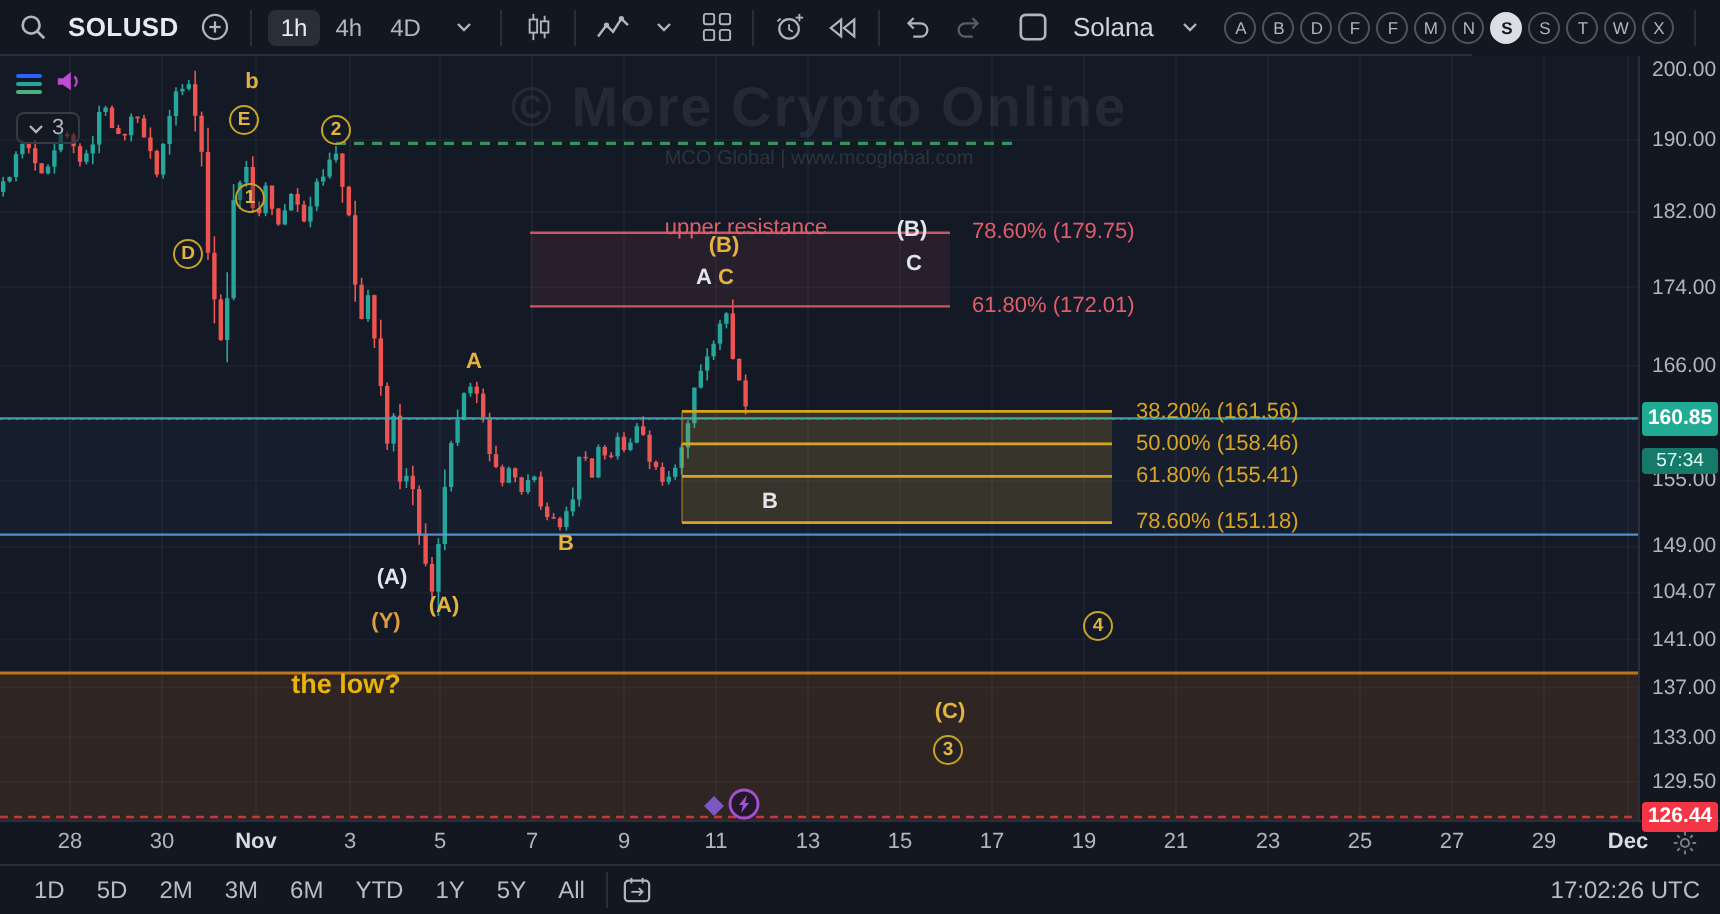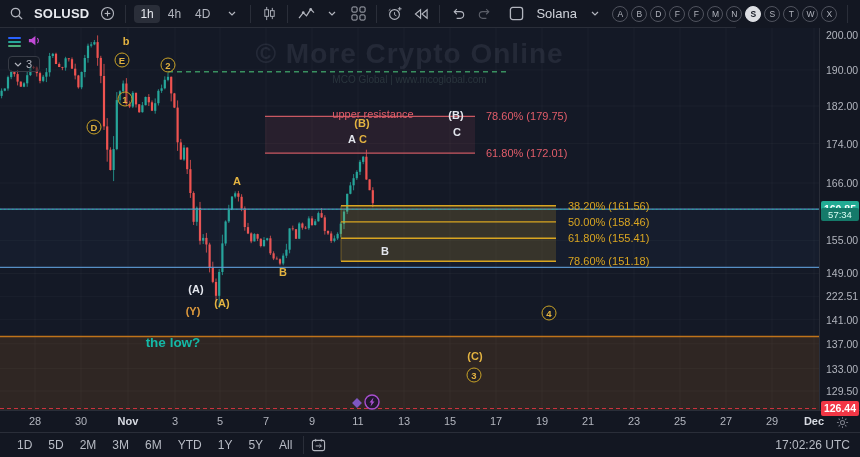--- a/index.html
+++ b/index.html
@@ -45,21 +45,21 @@
     font-size:11px; color:#b2b5be; background:rgba(19,23,34,.6); cursor:pointer;
   }
   #stripes{ display:flex; flex-direction:column; gap:2px; }
   #stripes i{ width:13px; height:2px; border-radius:1px; display:block; }
   #overlay{ position:absolute; inset:0; z-index:2; }
   .ann{ position:absolute; transform:translate(-50%,-50%); font-weight:bold; font-size:11px;
         white-space:nowrap; z-index:2; }
   .ann.yellow{ color:#e3b341; }
   .ann.white{ color:#e2e5ec; }
   .ann.orange{ color:#e09b3d; }
-  .ann.zone{ color:#14b8a6; font-size:13.5px; }
+  .ann.zone{ color:#eab308; font-size:13.5px; }
   .ann.res{ color:#e25d6a; font-weight:normal; }
   .ann.circled{ color:#e3b341; border:1px solid #c9a227; border-radius:50%;
         width:15px; height:15px; line-height:13px; text-align:center; font-size:9.5px;
         background:rgba(20,25,38,.3); }
   .fib-label{ position:absolute; transform:translateY(-50%); font-size:11px; white-space:nowrap; z-index:2; }
   .fib-gold{ color:#d9a521; }
   .fib-red{ color:#e25d6a; }
   
   #paxis{ position:absolute; top:28px; left:819px; width:41px; height:382px;
           background:#131722; border-left:1px solid #2a2e39; z-index:4; overflow:visible; }
@@ -548,30 +548,30 @@
         <span class="ann circled" style="left: 474px; top: 347px;">3</span>
         <span class="ann zone" style="left: 173px; top: 314px;">the low?</span>
         <span class="ann res" style="left: 373px; top: 86px; text-align: right;">upper resistance</span>
       </div>
   </div>
 
   <div id="paxis">
     <div id="cur-badge" style="top: 172.913px;">
       <div>160.85</div>
     </div>
-    <div id="cur-count" style="top: 180px;">57:34</div>
+    <div id="cur-count" style="top: 196px;">57:34</div>
     <div id="low-badge" style="top: 373px;">126.44</div>
   <span class="tick-p" style="top: 7px;">200.00</span>
       <span class="tick-p" style="top: 41.942px;">190.00</span>
       <span class="tick-p" style="top: 77.9648px;">182.00</span>
       <span class="tick-p" style="top: 115.607px;">174.00</span>
       <span class="tick-p" style="top: 155.021px;">166.00</span>
       <span class="tick-p" style="top: 212.436px;">155.00</span>
       <span class="tick-p" style="top: 245.495px;">149.00</span>
-      <span class="tick-p" style="top: 268.283px;">222.51</span>
+      <span class="tick-p" style="top: 268.283px;">104.07</span>
       <span class="tick-p" style="top: 291.708px;">141.00</span>
       <span class="tick-p" style="top: 315.808px;">137.00</span>
       <span class="tick-p" style="top: 340.622px;">133.00</span>
       <span class="tick-p" style="top: 362.954px;">129.50</span>
     </div>
 
   <div id="taxis">
     <span id="taxis-gear">
       <svg width="13" height="13" viewBox="0 0 14 14">
           <circle cx="7" cy="7" r="2.2" fill="none" stroke="currentColor" stroke-width="1.1"></circle>

